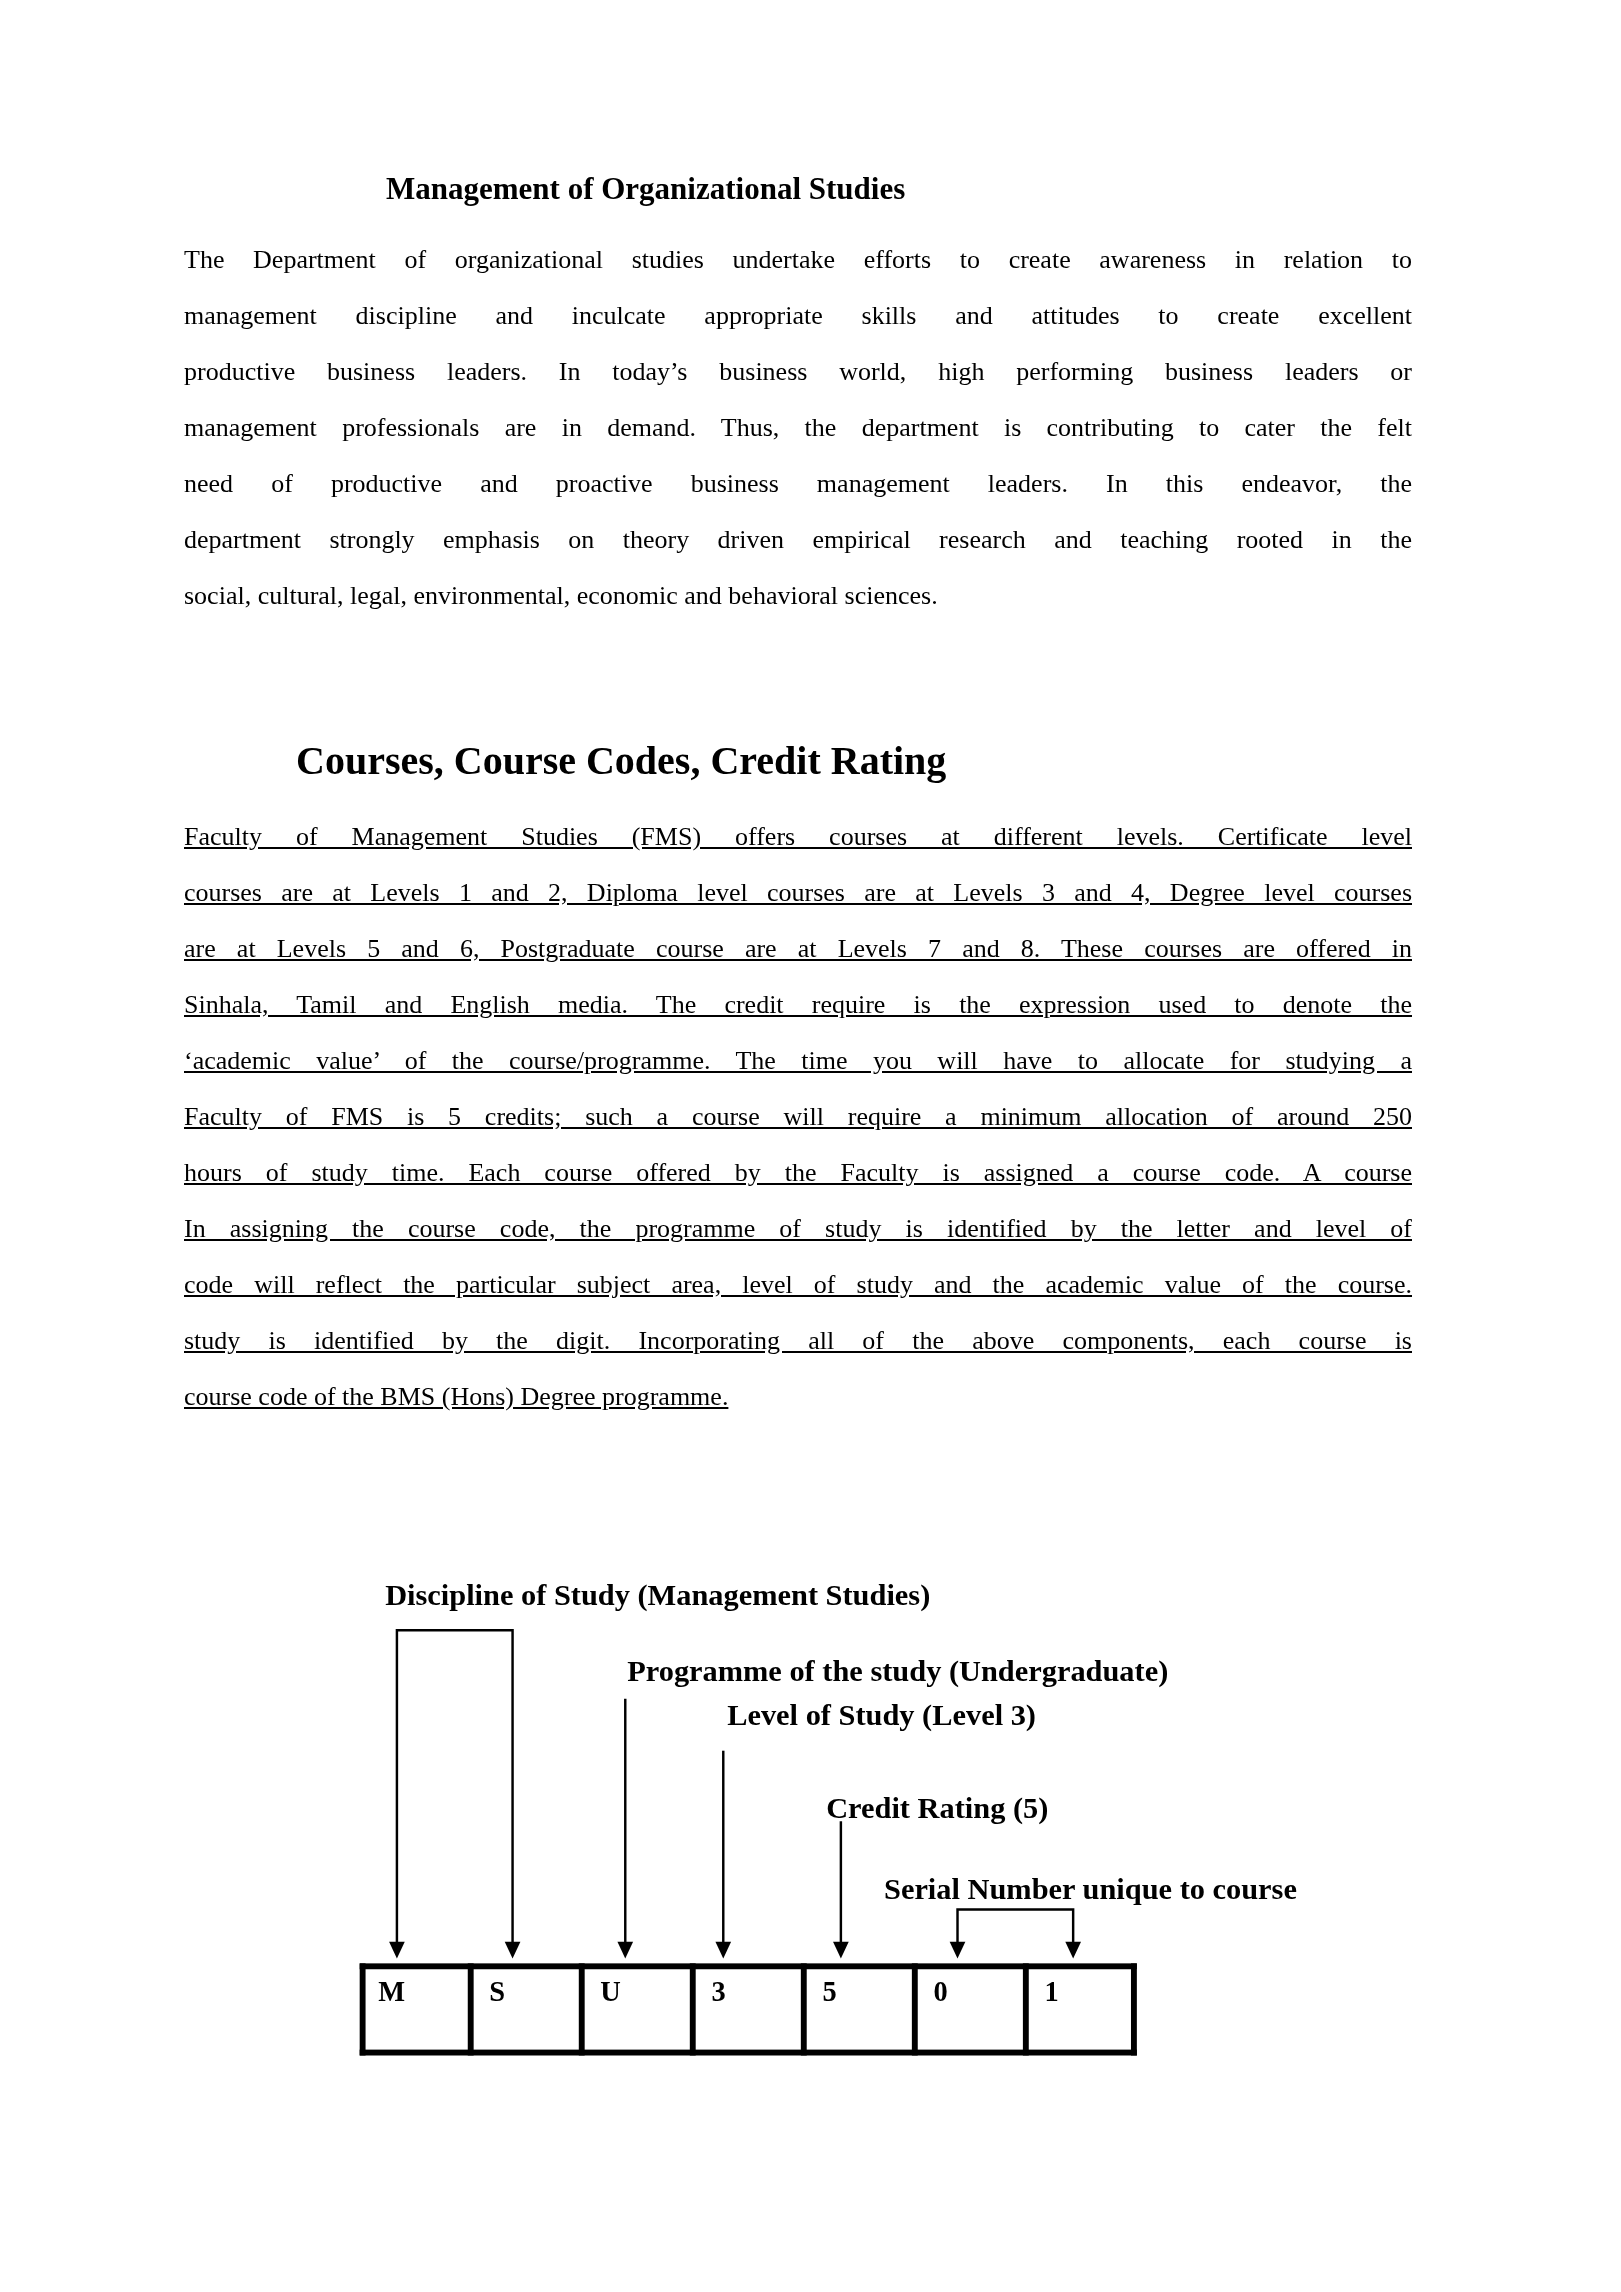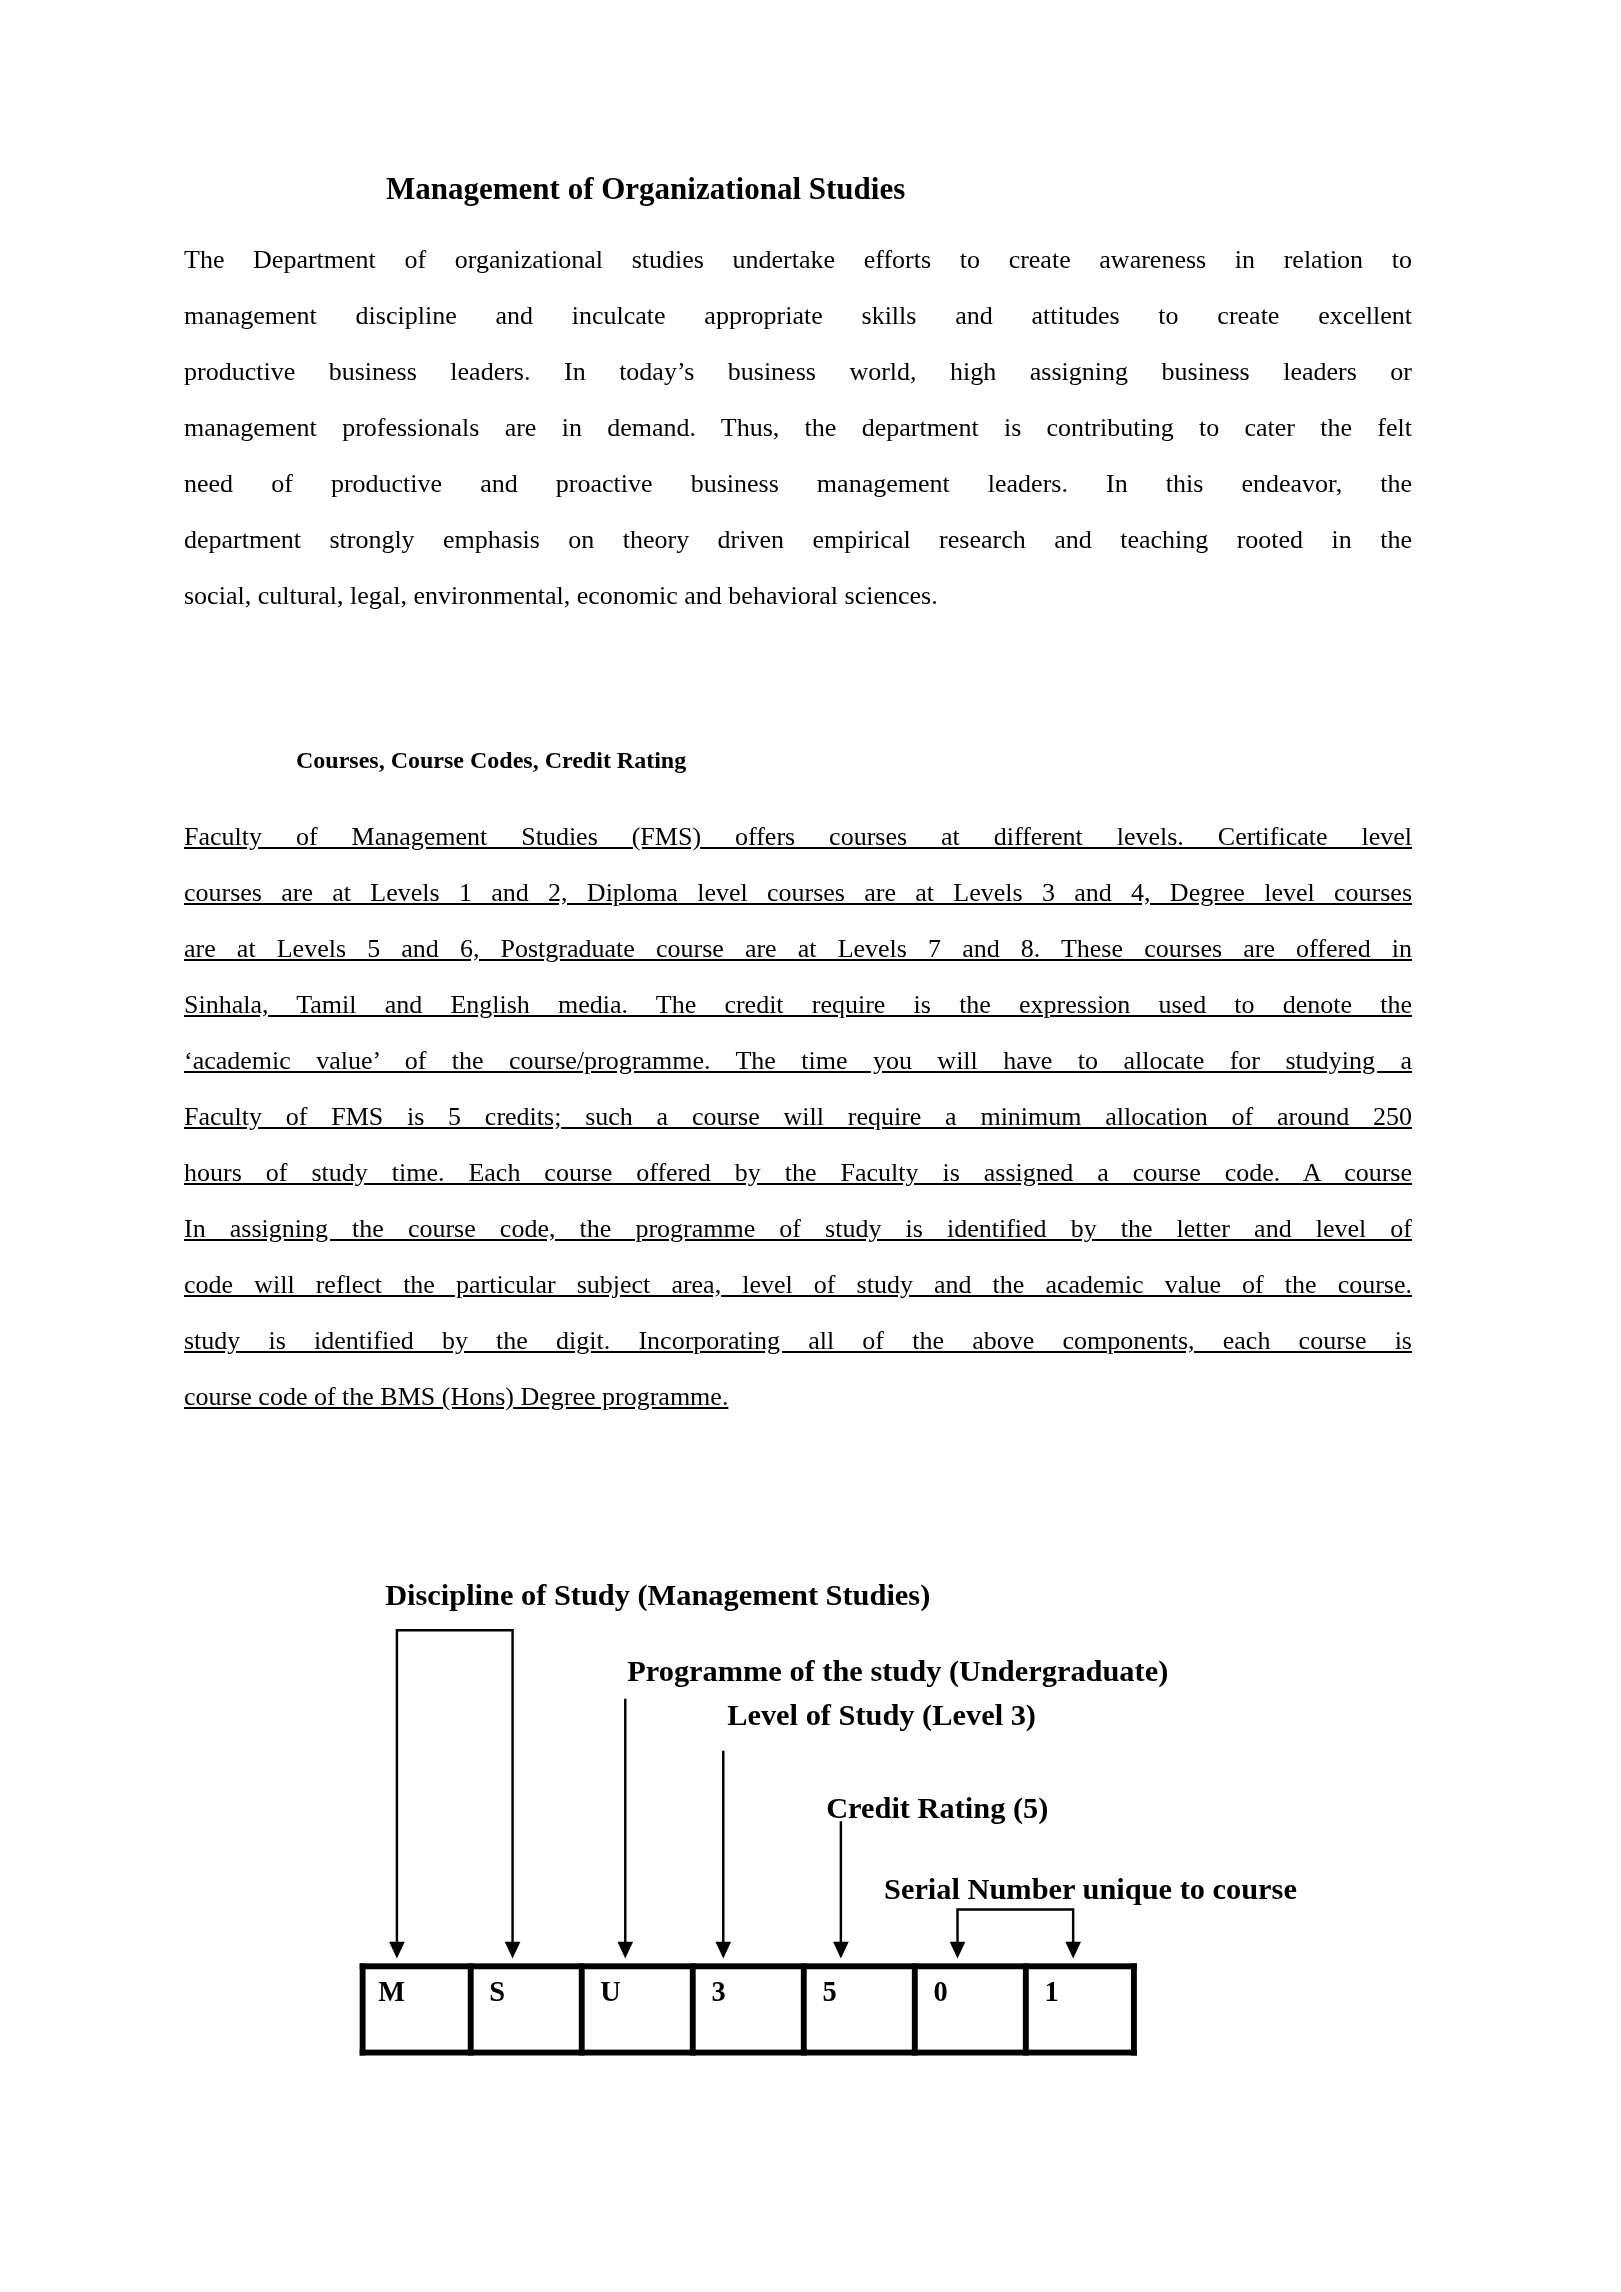--- a/index.html
+++ b/index.html
@@ -1,36 +1,36 @@
 <!DOCTYPE html>
 <html><head>
 <meta charset="utf-8">
 <style>
   html, body { margin: 0; padding: 0; background: #ffffff; }
   body { width: 1621px; height: 2293px; position: relative; overflow: hidden;
          font-family: "Liberation Serif", "DejaVu Serif", serif; color: #000; }
   .abs { position: absolute; }
   .h1 { left: 386px; top: 169px; font-size: 31px; font-weight: bold; line-height: 39px; white-space: nowrap; }
-  .h2 { left: 296px; top: 739px; font-size: 24px; font-weight: bold; line-height: 43px; white-space: nowrap; }
+  .h2 { left: 296px; top: 739px; font-size: 40px; font-weight: bold; line-height: 43px; white-space: nowrap; }
   .para { left: 184px; width: 1228px; font-size: 26px; line-height: 56px; text-align: justify; }
   .para .ln { display: block; height: 56px; white-space: nowrap; text-align: justify; text-align-last: justify; overflow: visible; }
   .para .ln.last { text-align-last: left; }
   .p1 { top: 232px; }
   .p2 { top: 809px; text-decoration: underline; }
   .diagram { left: 0; top: 0; width: 1621px; height: 2293px; }
 </style>
 </head>
 <body>
 
 <div class="abs h1">Management of Organizational Studies</div>
 
 <div class="abs para p1">
   <span class="ln">The Department of organizational studies undertake efforts to create awareness in relation to</span>
   <span class="ln">management discipline and inculcate appropriate skills and attitudes to create excellent</span>
-  <span class="ln">productive business leaders. In today’s business world, high assigning business leaders or</span>
+  <span class="ln">productive business leaders. In today’s business world, high performing business leaders or</span>
   <span class="ln">management professionals are in demand. Thus, the department is contributing to cater the felt</span>
   <span class="ln">need of productive and proactive business management leaders. In this endeavor, the</span>
   <span class="ln">department strongly emphasis on theory driven empirical research and teaching rooted in the</span>
   <span class="ln last">social, cultural, legal, environmental, economic and behavioral sciences.</span>
 </div>
 
 <div class="abs h2">Courses, Course Codes, Credit Rating</div>
 
 <div class="abs para p2">
   <span class="ln">Faculty of Management Studies (FMS) offers courses at different levels. Certificate level</span>

